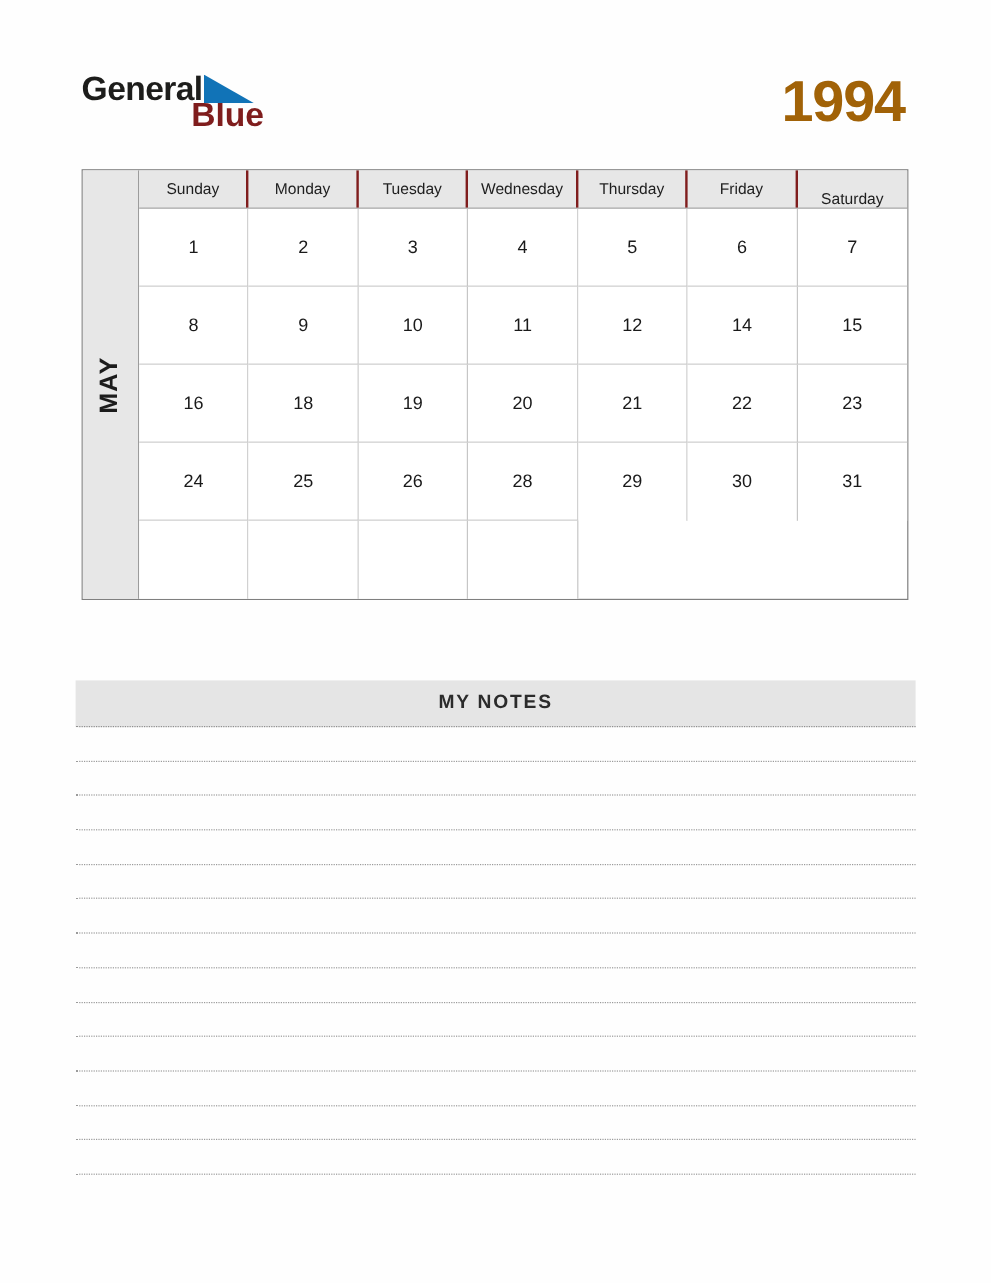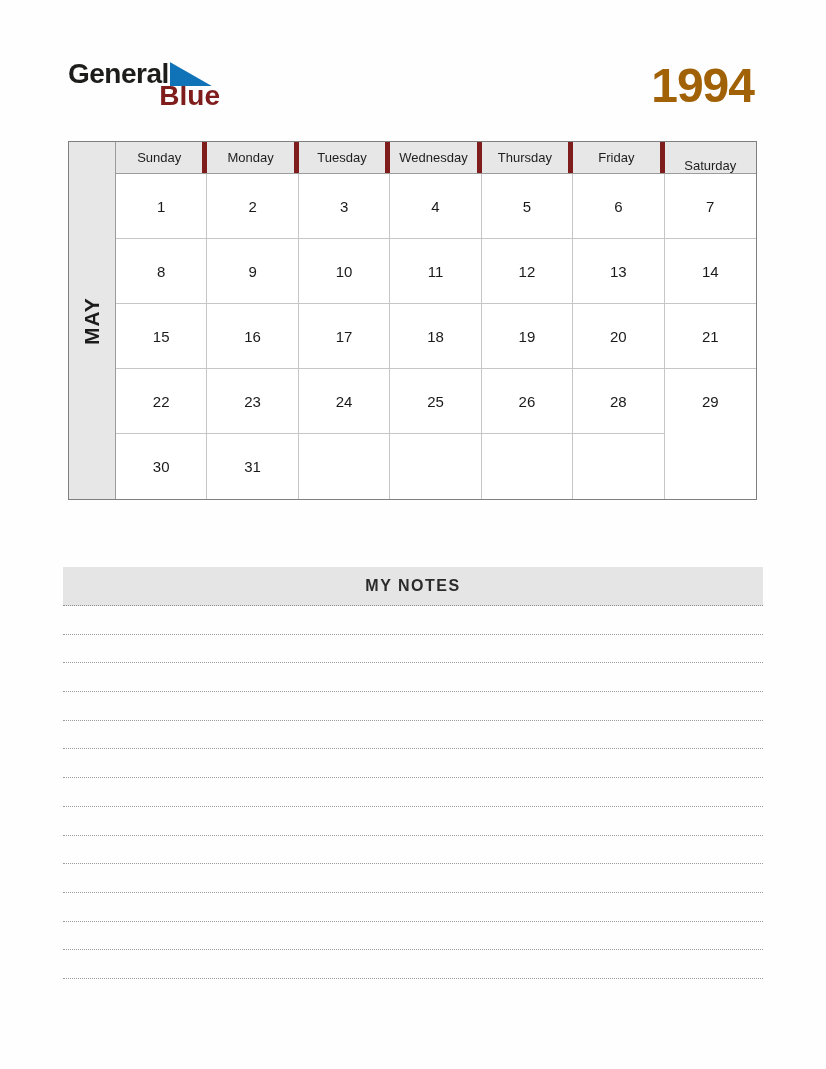--- a/index.html
+++ b/index.html
@@ -60,21 +60,21 @@
   .cal-main { flex: 1; display: flex; flex-direction: column; }
   .cal-head {
     display: grid; grid-template-columns: repeat(7, 1fr);
     height: 31px; flex: 0 0 31px;
     background: #e7e7e7;
     border-bottom: 1px solid #9c9c9c;
   }
   .hcell {
     display: flex; align-items: center; justify-content: center;
     font-size: 13px; color: #1e1e1e;
-    border-right: 5px solid #7f1d1d;
+    border-right: 2px solid #7f1d1d;
   }
   .hcell:last-child { border-right: none; margin-top: 16px; }
   .cal-body {
     flex: 1;
     display: grid;
     grid-template-columns: repeat(7, 1fr);
     grid-template-rows: repeat(5, 1fr);
   }
   .dcell {
     display: flex; align-items: center; justify-content: center;
@@ -136,25 +136,23 @@
         <div class="dcell">3</div>
         <div class="dcell">4</div>
         <div class="dcell">5</div>
         <div class="dcell">6</div>
         <div class="dcell">7</div>
         <div class="dcell">8</div>
         <div class="dcell">9</div>
         <div class="dcell">10</div>
         <div class="dcell">11</div>
         <div class="dcell">12</div>
-        <div class="dcell">13</div>
         <div class="dcell">14</div>
         <div class="dcell">15</div>
         <div class="dcell">16</div>
-        <div class="dcell">17</div>
         <div class="dcell">18</div>
         <div class="dcell">19</div>
         <div class="dcell">20</div>
         <div class="dcell">21</div>
         <div class="dcell">22</div>
         <div class="dcell">23</div>
         <div class="dcell">24</div>
         <div class="dcell">25</div>
         <div class="dcell">26</div>
         <div class="dcell">28</div>

